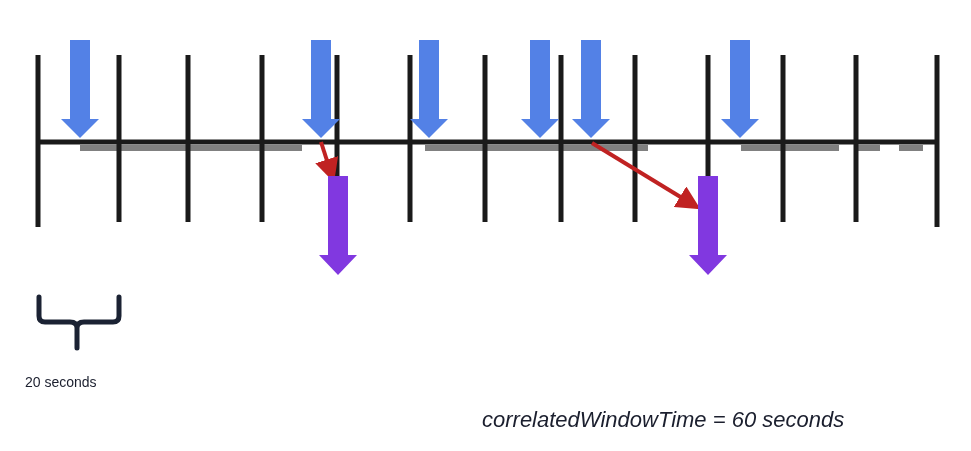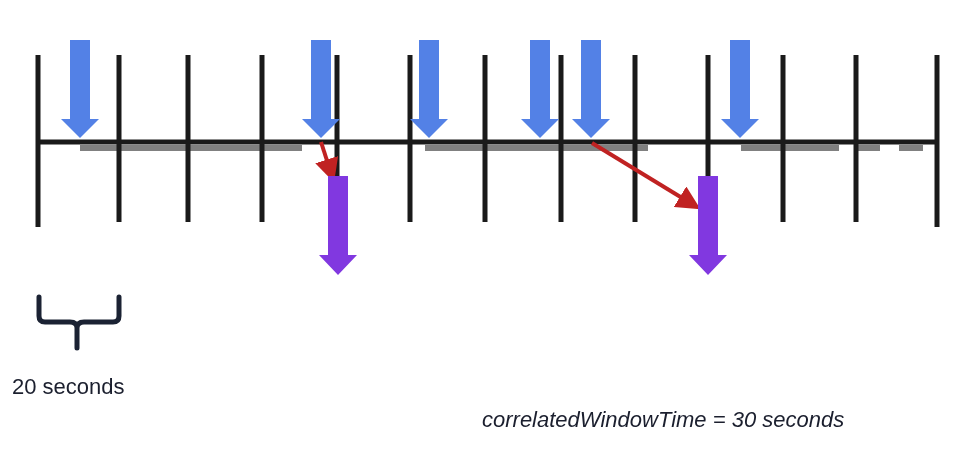--- a/index.html
+++ b/index.html
@@ -1,18 +1,18 @@
 <!DOCTYPE html>
 <html><head>
   <meta charset="utf-8">
   <style>
     html, body { margin: 0; padding: 0; background: #ffffff; }
     body { width: 971px; height: 451px; position: relative; overflow: hidden; font-family: "Liberation Sans", sans-serif; }
     svg.diagram { position: absolute; left: 0; top: 0; }
-    .label-interval { position: absolute; left: 12px; top: 374px; font-size: 22px; color: #1b1f2e; white-space: nowrap; }
+    .label-interval { position: absolute; left: 25px; top: 374px; font-size: 14px; color: #1b1f2e; white-space: nowrap; }
     .label-window { position: absolute; left: 482px; top: 407px; font-size: 22px; font-style: italic; color: #1b1f2e; white-space: nowrap; }
   </style>
 </head>
 <body>
 
 <svg class="diagram" width="971" height="451" viewBox="0 0 971 451" xmlns="http://www.w3.org/2000/svg">
   <defs>
     <marker id="redhead" markerWidth="6" markerHeight="6" refX="3.5" refY="3" orient="auto" markerUnits="strokeWidth">
       <path d="M0,0 L6,3 L0,6 z" fill="#c02222"></path>
     </marker>
@@ -53,13 +53,13 @@
       <path d="M730,40 L750,40 L750,119 L759,119 L740,138 L721,119 L730,119 Z" fill="#5381e6"></path>
     </g>
   <g id="outputs">
       <path d="M328,176 L348,176 L348,255 L357,255 L338,275 L319,255 L328,255 Z" fill="#8138e0"></path>
       <path d="M698,176 L718,176 L718,255 L727,255 L708,275 L689,255 L698,255 Z" fill="#8138e0"></path>
     </g>
   <path d="M39,297 L39,316 Q39,322 45,322 L70,322 Q77,322 77,328 L77,348 M77,328 Q77,322 84,322 L113,322 Q119,322 119,316 L119,297" fill="none" stroke="#1b2233" stroke-width="5" stroke-linecap="round" stroke-linejoin="round"></path>
 </svg>
 
 <div class="label-interval">20 seconds</div>
-<div class="label-window">correlatedWindowTime = 30 seconds</div>
+<div class="label-window">correlatedWindowTime = 60 seconds</div>
 
 </body></html>

